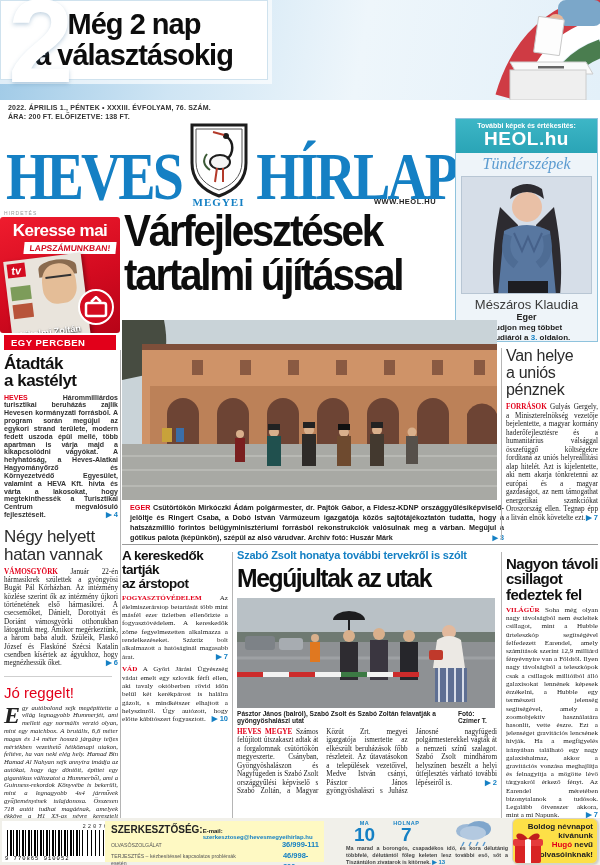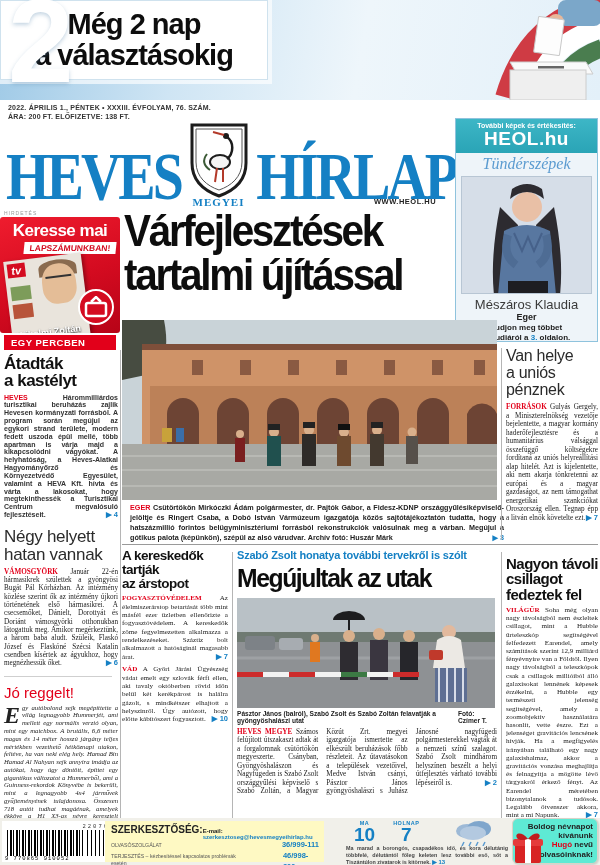--- a/index.html
+++ b/index.html
@@ -143,21 +143,21 @@
   #editorial .lbl { font-size:5.2px; color:#555; }
   #editorial .ph { font-size:7.5px; font-weight:800; color:#1580c4; }
   #weather { position:absolute; left:346px; top:2px; width:162px; height:44px; }
   #weather .temps { display:flex; gap:18px; align-items:flex-start; margin-left:8px; }
   #weather .tcell { text-align:center; }
   #weather .tlbl { font-size:5.5px; font-weight:800; color:#1580c4; letter-spacing:.5px; }
   #weather .tval { font-size:19px; font-weight:800; color:#1580c4; line-height:.9; }
   #weather .wtext { font-size:5.4px; font-weight:bold; color:#444; line-height:1.25; margin-top:2px; text-align:justify; }
   #weather .wtext .pgref { font-size:6px; }
   #weather svg { position:absolute; right:14px; top:0; }
-  #nameday { position:absolute; left:512px; top:0; width:86px; height:46px; background:#5eead4;
+  #nameday { position:absolute; left:512px; top:0; width:86px; height:46px; background:#fde047;
     border:1px solid #d8d3c8; border-radius:6px; box-shadow:1px 1px 2px rgba(0,0,0,.15); padding:3px 4px 0 0; }
   #nameday .txt { text-align:right; font-size:8px; font-weight:800; color:#222; line-height:1.15; }
   #nameday .nm { color:#e2001a; }
   #nameday svg { position:absolute; left:-2px; bottom:-2px; }
 </style>
 </head>
 <body>
 
 <div class="page">
 

